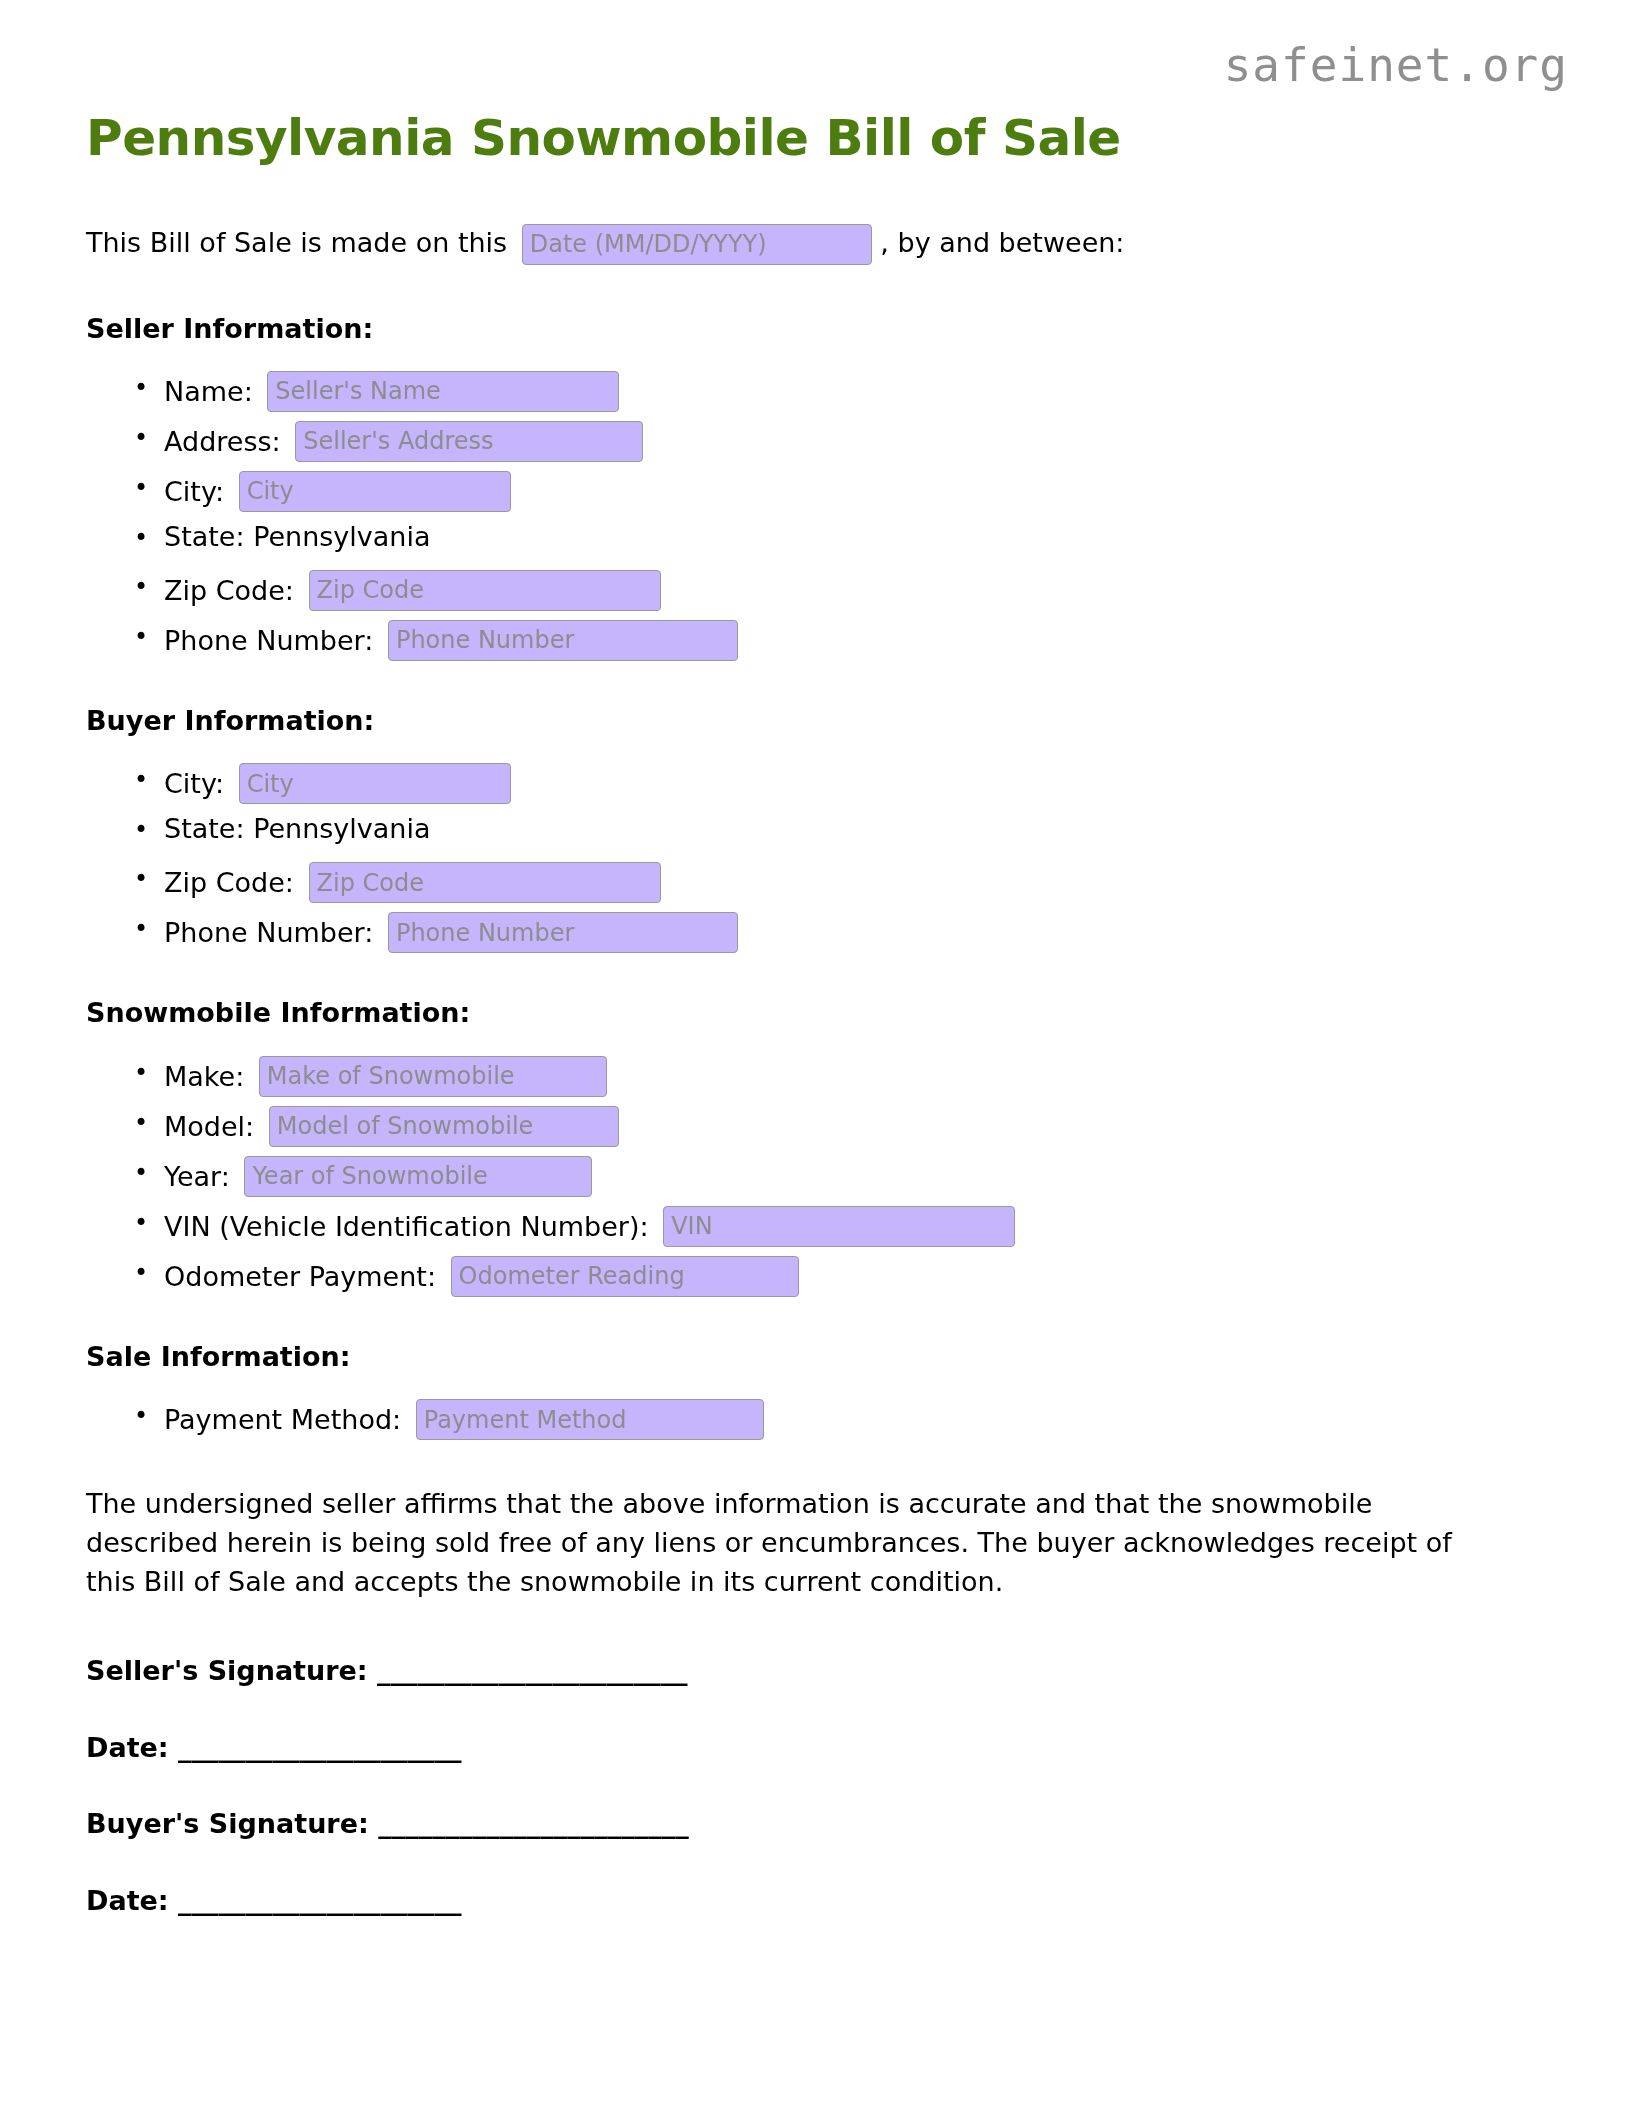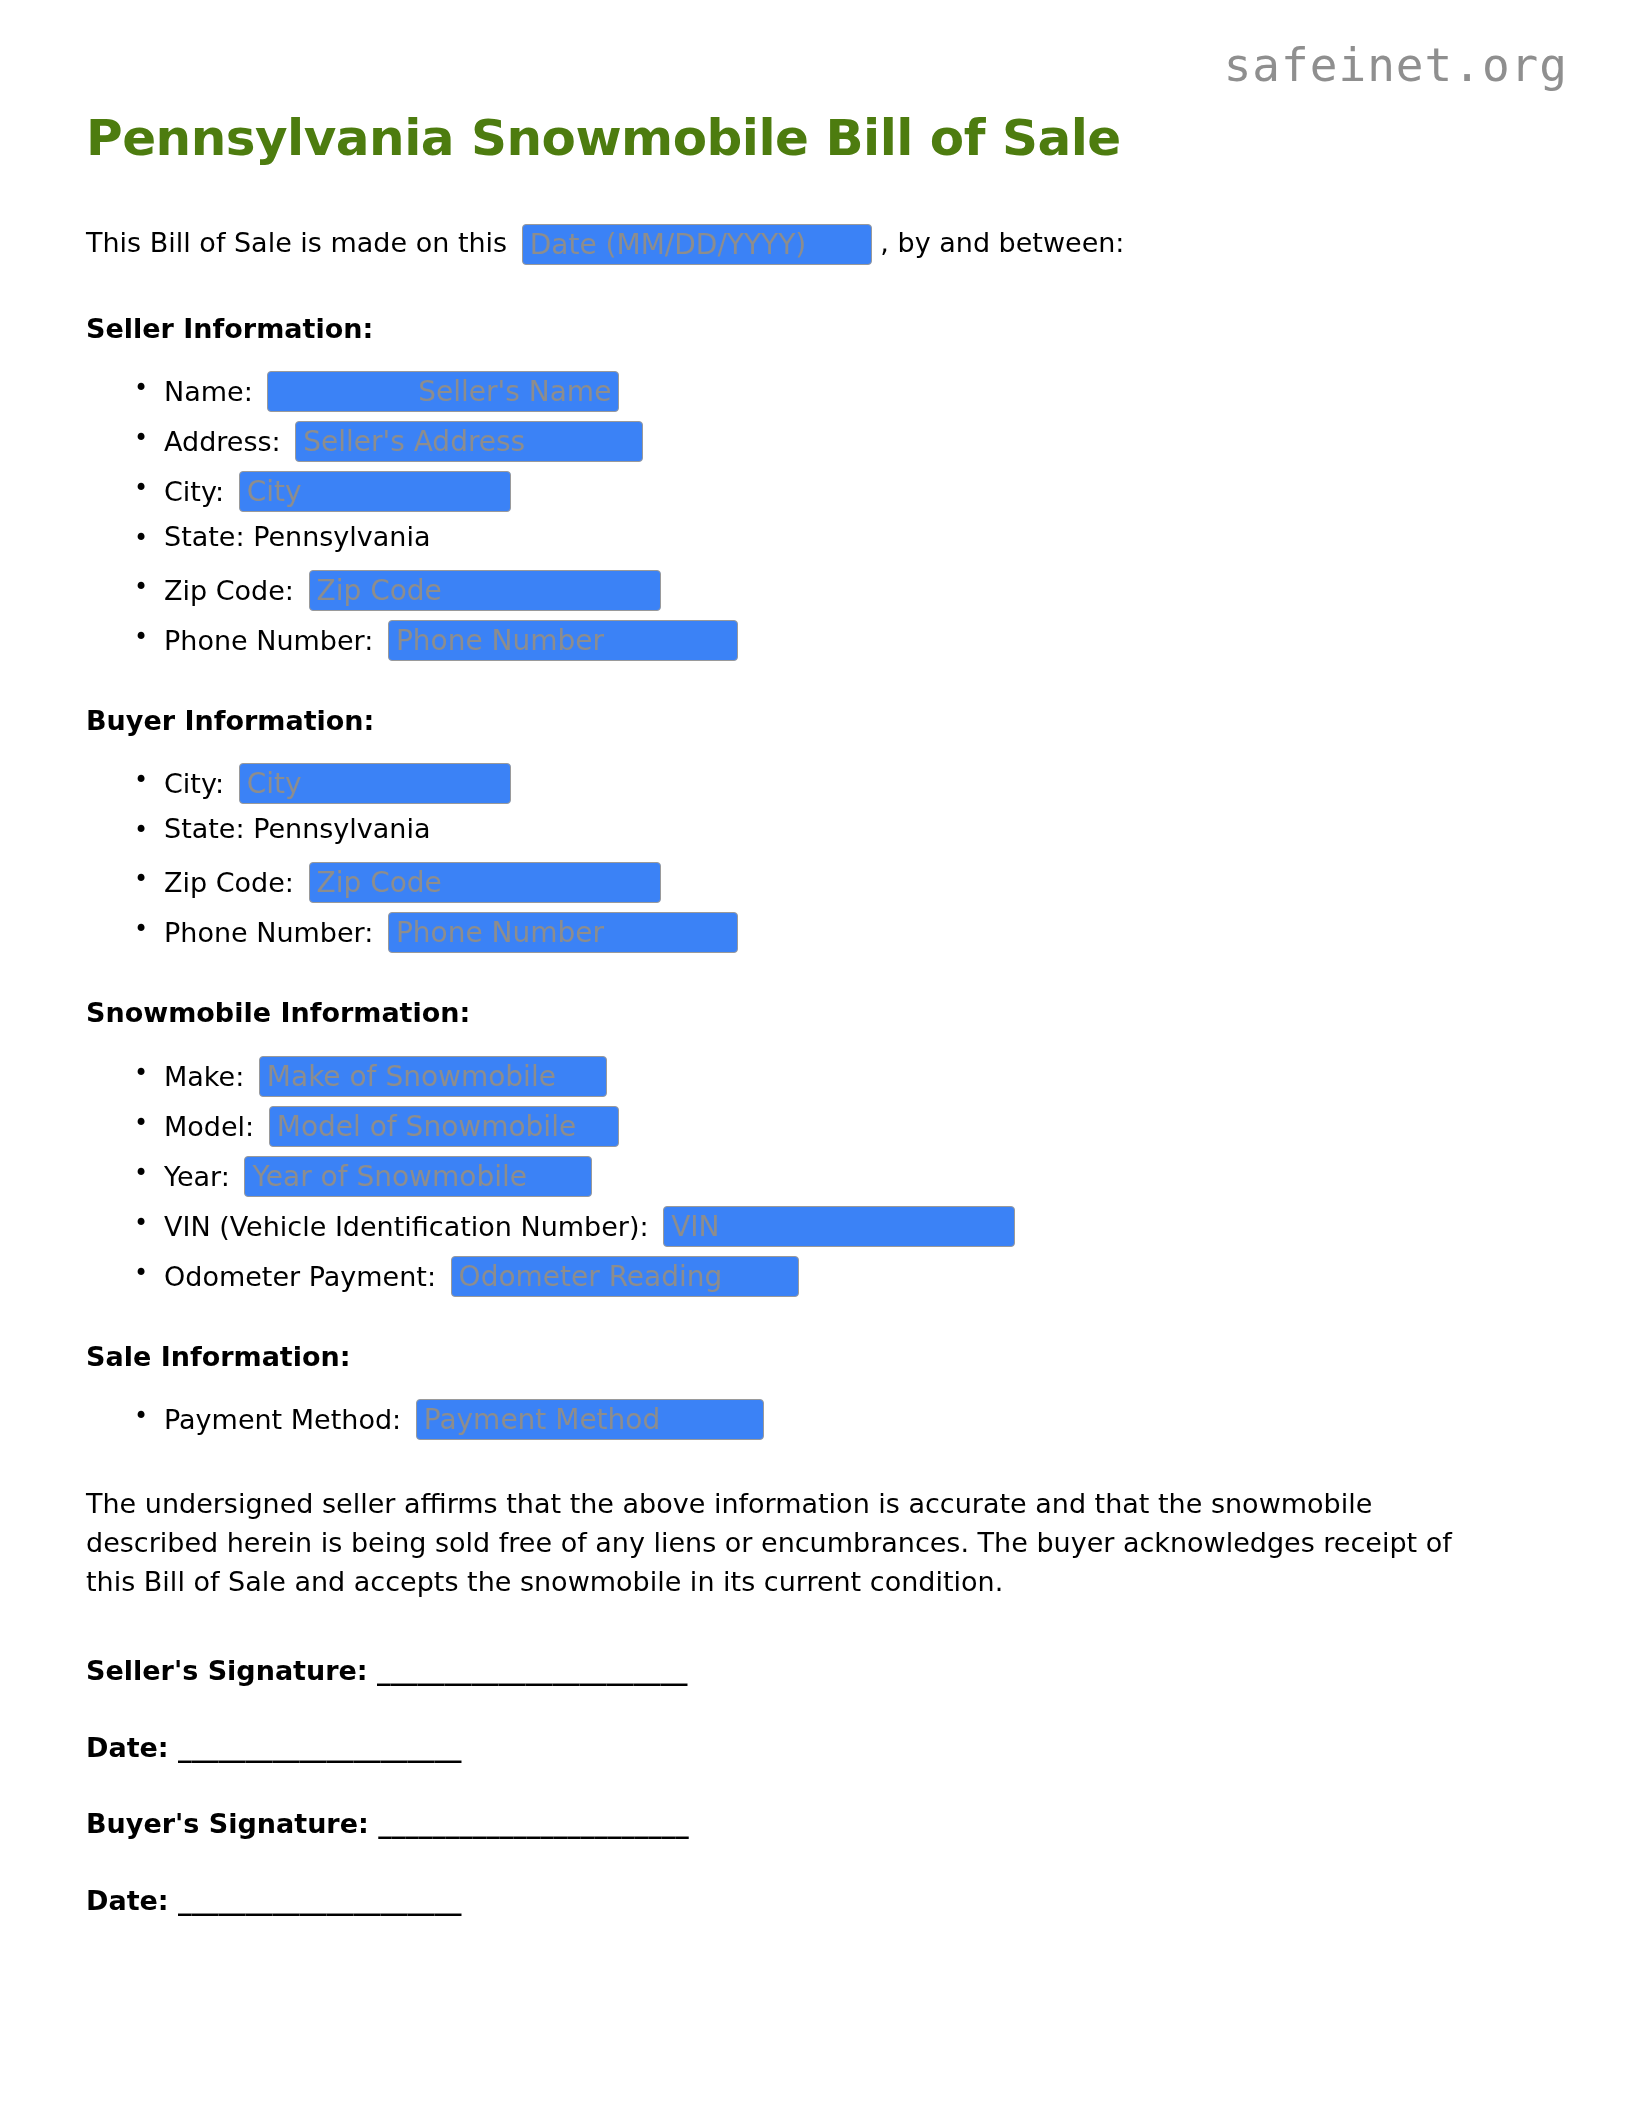--- a/index.html
+++ b/index.html
@@ -90,37 +90,37 @@
     top: 2px;
     font-size: 24px;
     line-height: 1.3;
   }
   ul.fields li .lbl {
     vertical-align: middle;
   }
 
   input.fld {
     font-family: "DejaVu Sans", sans-serif;
-    font-size: 28px;
+    font-size: 24px;
     color: #333;
     padding: 4px 7px;
     border: 1px solid #9a9a9a;
     border-radius: 4px;
-    background: #3b82f6;
+    background: #c4b5fd;
     vertical-align: middle;
     margin-left: 6px;
     height: 41px;
     line-height: 1;
     outline: none;
   }
   input.fld::placeholder { color: #8d8d8d; opacity: 1; }
   input.fld.nospace { margin-left: 0; }
 
   .w-date  { width: 350px; }
-  .w-name  { width: 352px; text-align: right; }
+  .w-name  { width: 352px; }
   .w-addr  { width: 348px; }
   .w-city  { width: 272px; }
   .w-zip   { width: 352px; }
   .w-phone { width: 350px; }
   .w-make  { width: 348px; }
   .w-model { width: 350px; }
   .w-year  { width: 348px; }
   .w-vin   { width: 352px; }
   .w-odo   { width: 348px; }
   .w-price { width: 350px; }

